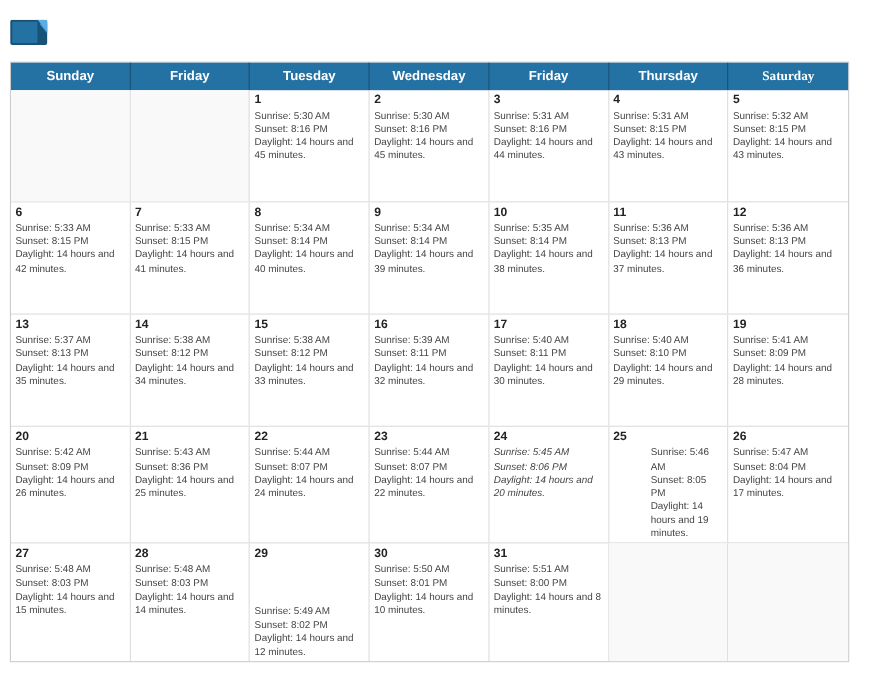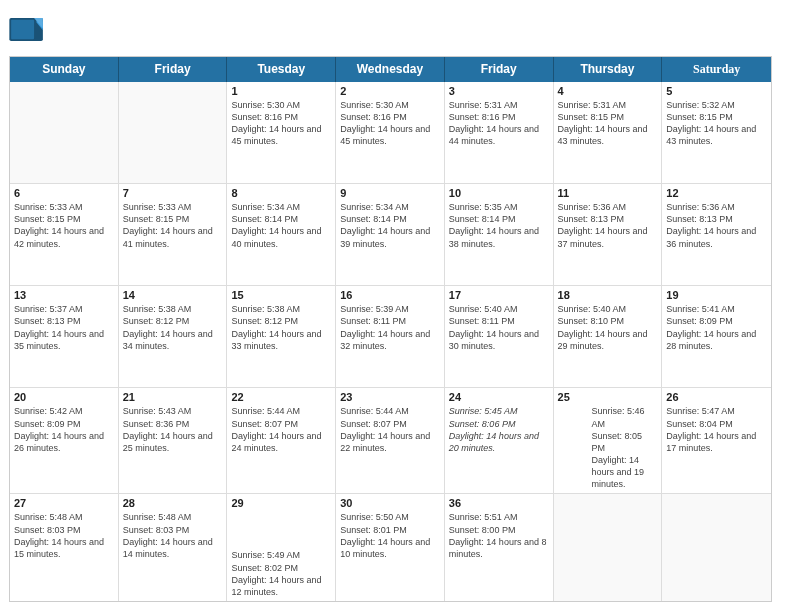--- a/index.html
+++ b/index.html
@@ -326,21 +326,21 @@
 Sunset: 8:02 PM
 Daylight: 14 hours and 12 minutes.</div>
           </div>
           <div class="cal-cell">
             <div class="day-num">30</div>
             <div class="cell-info" style="white-space: pre-line;">Sunrise: 5:50 AM
 Sunset: 8:01 PM
 Daylight: 14 hours and 10 minutes.</div>
           </div>
           <div class="cal-cell">
-            <div class="day-num">36</div>
+            <div class="day-num">31</div>
             <div class="cell-info" style="white-space: pre-line;">Sunrise: 5:51 AM
 Sunset: 8:00 PM
 Daylight: 14 hours and 8 minutes.</div>
           </div>
           <div class="cal-cell empty"></div>
           <div class="cal-cell empty"></div>
         </div>
       </div>
   </div>
 </div>

